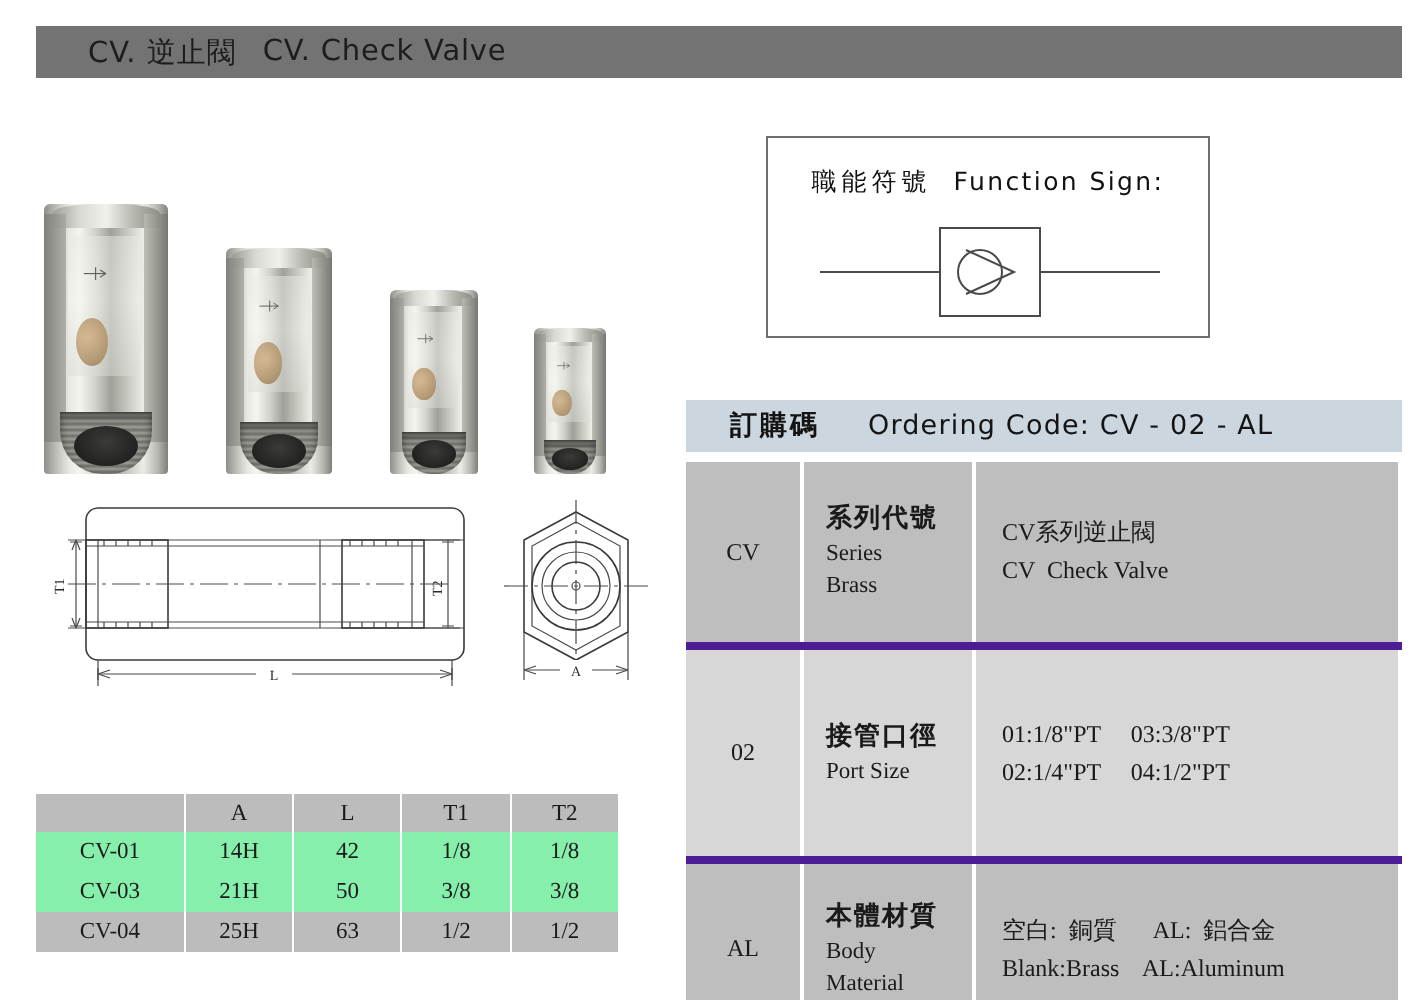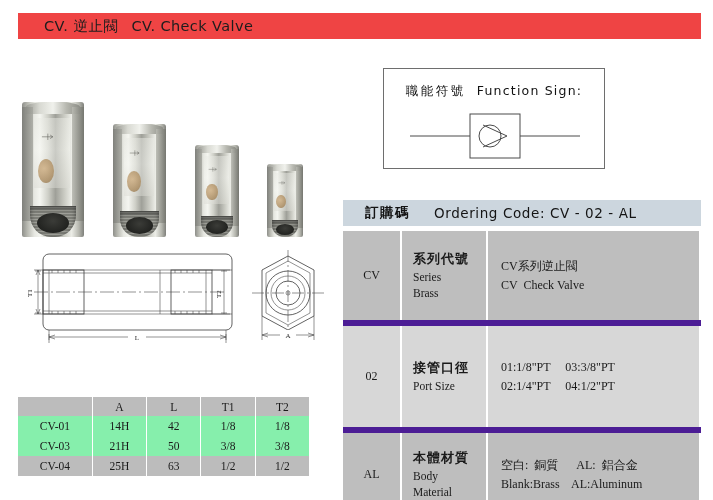--- a/index.html
+++ b/index.html
@@ -7,21 +7,21 @@
     width: 713px; height: 500px;
     background: #ffffff;
     font-family: "Liberation Serif", "DejaVu Serif", serif;
     overflow: hidden;
   }
   #page { position: relative; width: 713px; height: 500px; background: #fff; }
 
   
   #title-bar {
     position: absolute; left: 18px; top: 13px; width: 683px; height: 26px;
-    background: #ef4444;
+    background: #737373;
     display: flex; align-items: center;
   }
   #title-bar .t-cn {
     font-family: "DejaVu Sans", sans-serif;
     font-size: 14.5px; color: #1d1d1d; letter-spacing: .5px;
     margin-left: 26px;
   }
   #title-bar .t-en {
     font-family: "DejaVu Sans", sans-serif;
     font-size: 14.5px; color: #1d1d1d; letter-spacing: .4px;
@@ -127,21 +127,21 @@
   #order-head .oh-cn { margin-left: 22px; letter-spacing: 1.5px; font-weight: 600; }
   #order-head .oh-en { margin-left: 24px; }
 
   
   #order-table {
     position: absolute; left: 343px; top: 231px; width: 358px;
     border-collapse: collapse; color: #1a1a1a;
   }
   #order-table td {
     border-right: 2px solid #ffffff;
-    border-bottom: 6px solid #4c1d95;
+    border-bottom: 4px solid #4c1d95;
     vertical-align: middle;
   }
   #order-table tr.dark td  { background: #bebebe; }
   #order-table tr.light td { background: #d7d7d7; }
   #order-table .col-code  { width: 58px; text-align: center; font-size: 12px; }
   #order-table .col-name  { width: 86px; padding-left: 11px; }
   #order-table .col-desc  { padding-left: 13px; }
   .nm-cn { font-size: 13px; font-weight: bold; letter-spacing: 1px; line-height: 1.45; }
   .nm-en { font-size: 11.5px; line-height: 1.4; }
   .dsc   { font-size: 12px; line-height: 1.55; white-space: pre; }

